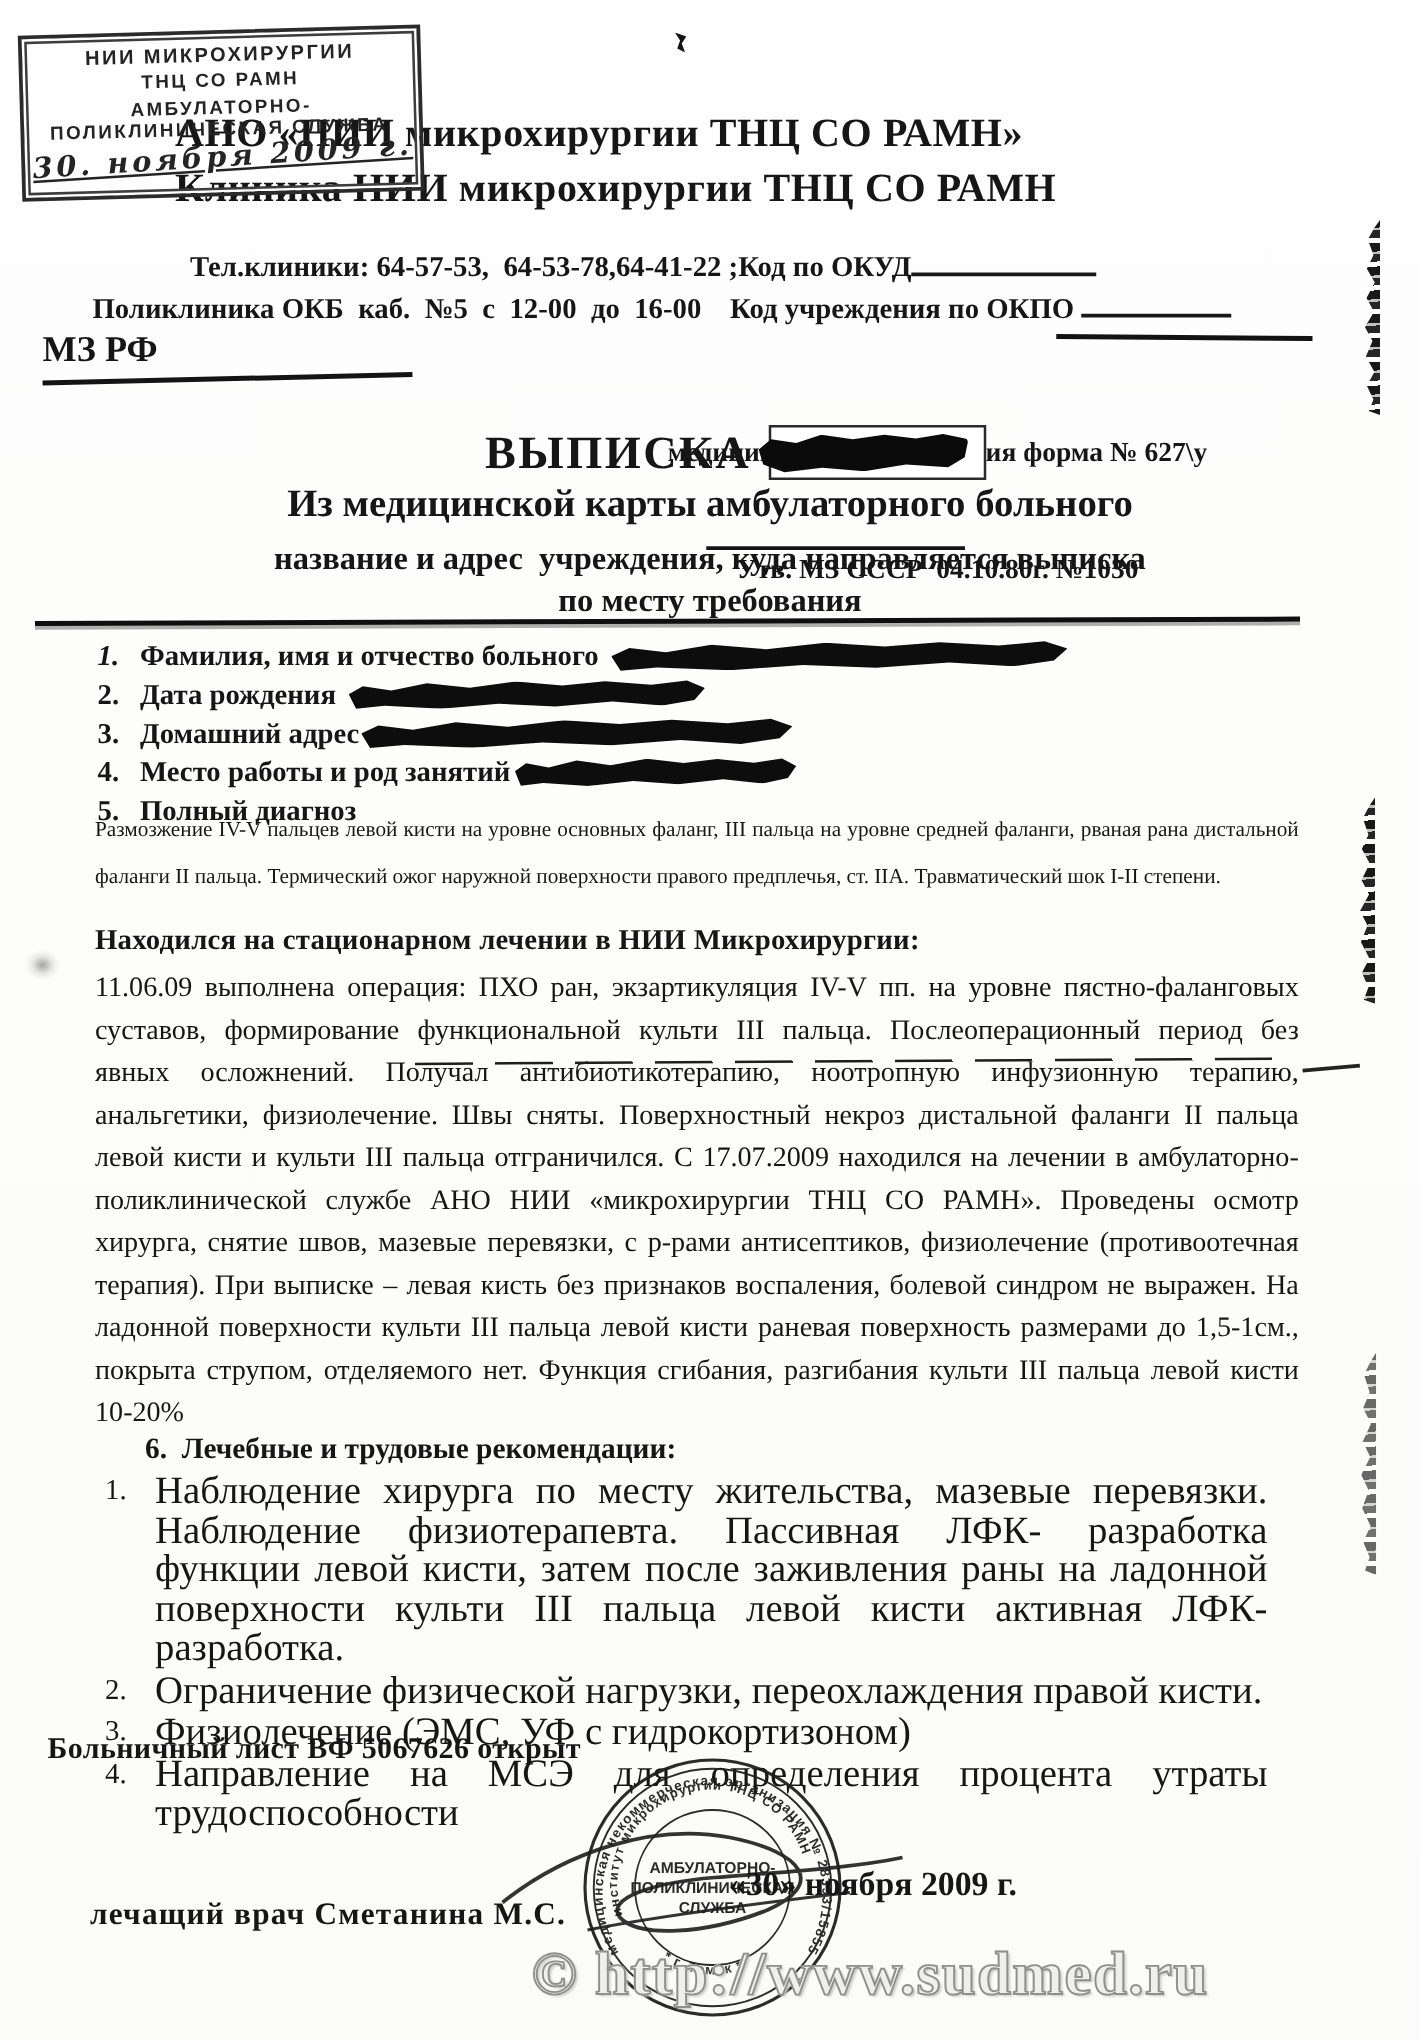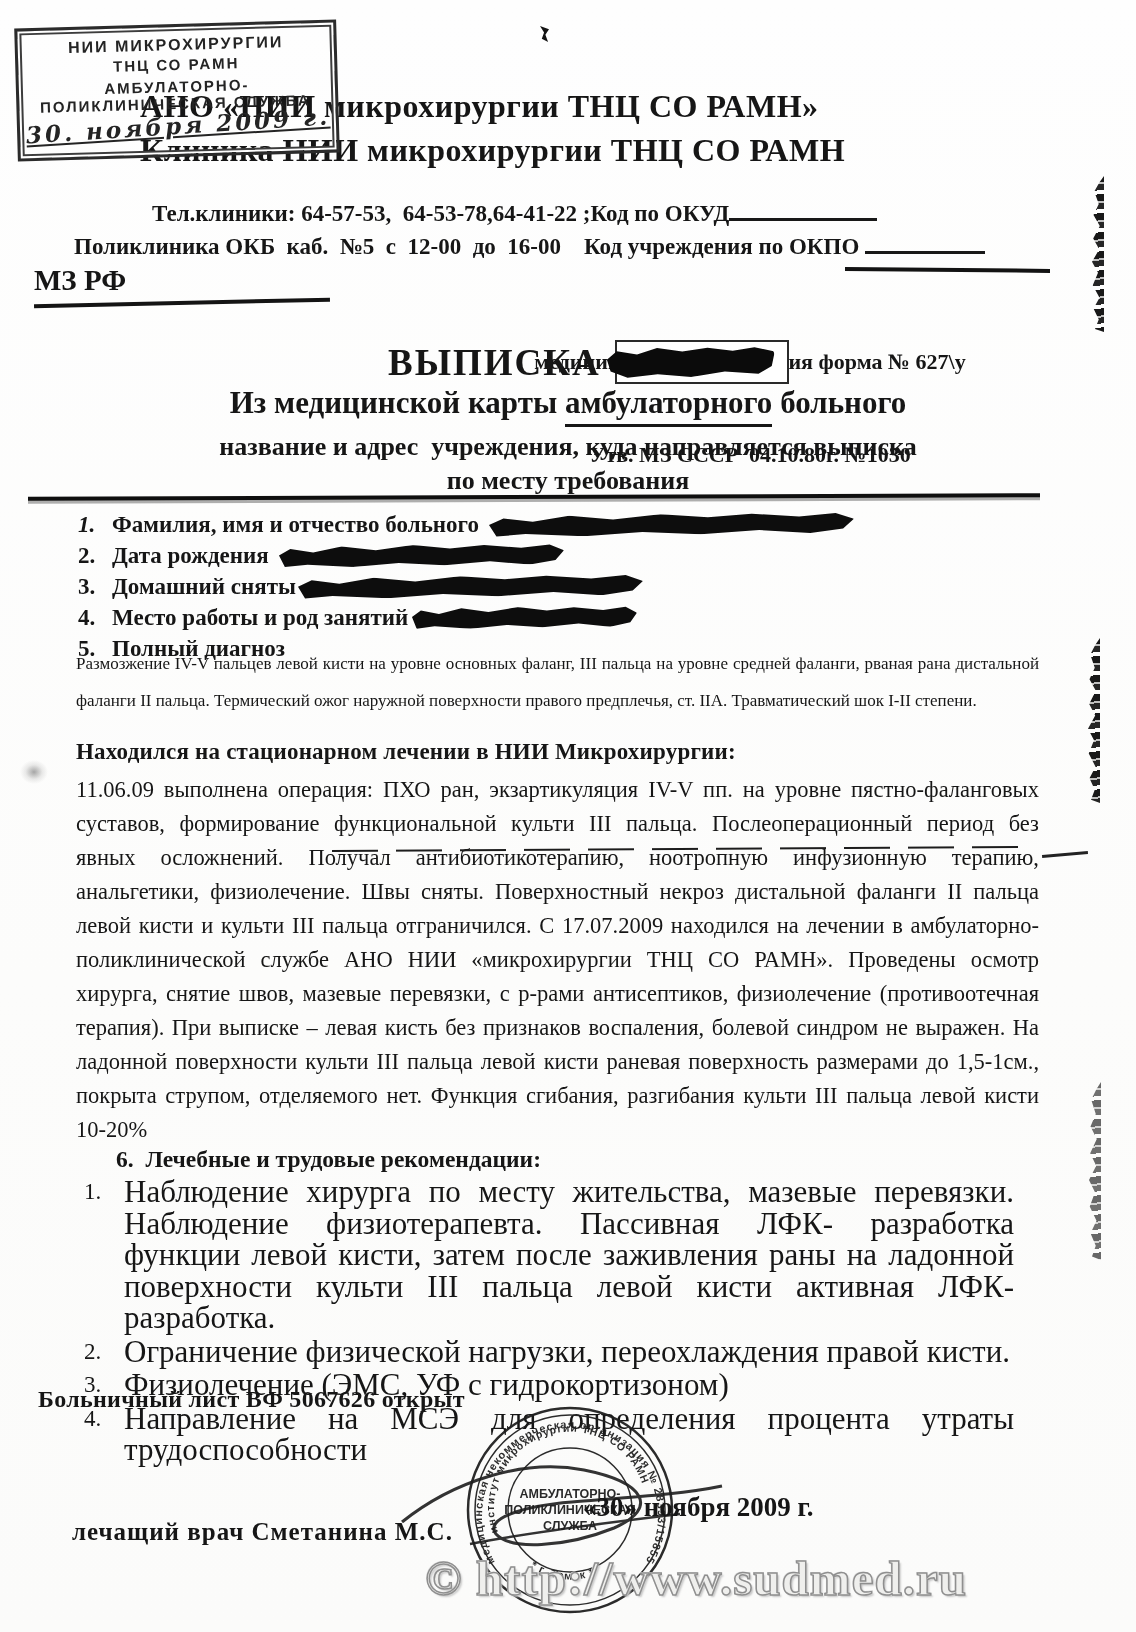--- a/index.html
+++ b/index.html
@@ -42,21 +42,21 @@
   
   .vypiska-row{left:388px; top:340px; display:flex; align-items:center; gap:14px;}
   .vypiska{font-size:37px; font-weight:bold; letter-spacing:2px;}
   .redact-box{width:170px; height:40px; border:2px solid #2a2a2a; background:#fff; display:flex; align-items:center;}
   .redact-scribble{
     width:168px; height:30px; background:#0b0b0b; margin-left:-10px; transform:rotate(-1.5deg);
     border-radius:5px 12px 6px 10px;
     clip-path:polygon(0 35%,6% 8%,18% 20%,30% 0,45% 14%,60% 4%,75% 16%,88% 6%,100% 22%,98% 70%,90% 95%,70% 85%,50% 100%,30% 88%,12% 97%,2% 75%);
   }
   .sub1{left:0; top:385px; width:1136px; text-align:center; font-weight:bold; font-size:31px; white-space:nowrap;}
-  .sub1 .u{border-bottom:3px solid #161616; padding-bottom:4px;}
+  .sub1 .u{border-bottom:3px solid #161616; padding-bottom:17px;}
   .sub2{left:0; top:432px; width:1136px; text-align:center; font-weight:bold; font-size:26px; white-space:pre;}
   .sub3{left:0; top:466px; width:1136px; text-align:center; font-weight:bold; font-size:26px;}
   .rule-thick{left:28px; top:495px; width:1012px; height:4px; background:#0f0f0f; transform:rotate(-.2deg); box-shadow:0 3px 0 rgba(25,25,25,.35);}
 
   
   .fields{left:78px; top:509px; font-size:23px; font-weight:bold;}
   .frow{display:flex; align-items:center; height:31px;}
   .fnum{width:34px; flex:none;}
   .fnum.it{font-style:italic;}
   .blob{
@@ -155,21 +155,21 @@
       <span class="flabel">Фамилия, имя и отчество больного</span>
       <span class="blob" style="width:365px"></span>
     </div>
     <div class="frow">
       <span class="fnum">2.</span>
       <span class="flabel">Дата рождения</span>
       <span class="blob" style="width:285px"></span>
     </div>
     <div class="frow">
       <span class="fnum">3.</span>
-      <span class="flabel">Домашний сняты</span>
+      <span class="flabel">Домашний адрес</span>
       <span class="blob" style="width:345px; margin-left:2px"></span>
     </div>
     <div class="frow">
       <span class="fnum">4.</span>
       <span class="flabel">Место работы и род занятий</span>
       <span class="blob" style="width:225px; margin-left:4px"></span>
     </div>
     <div class="frow">
       <span class="fnum">5.</span>
       <span class="flabel">Полный диагноз</span>

